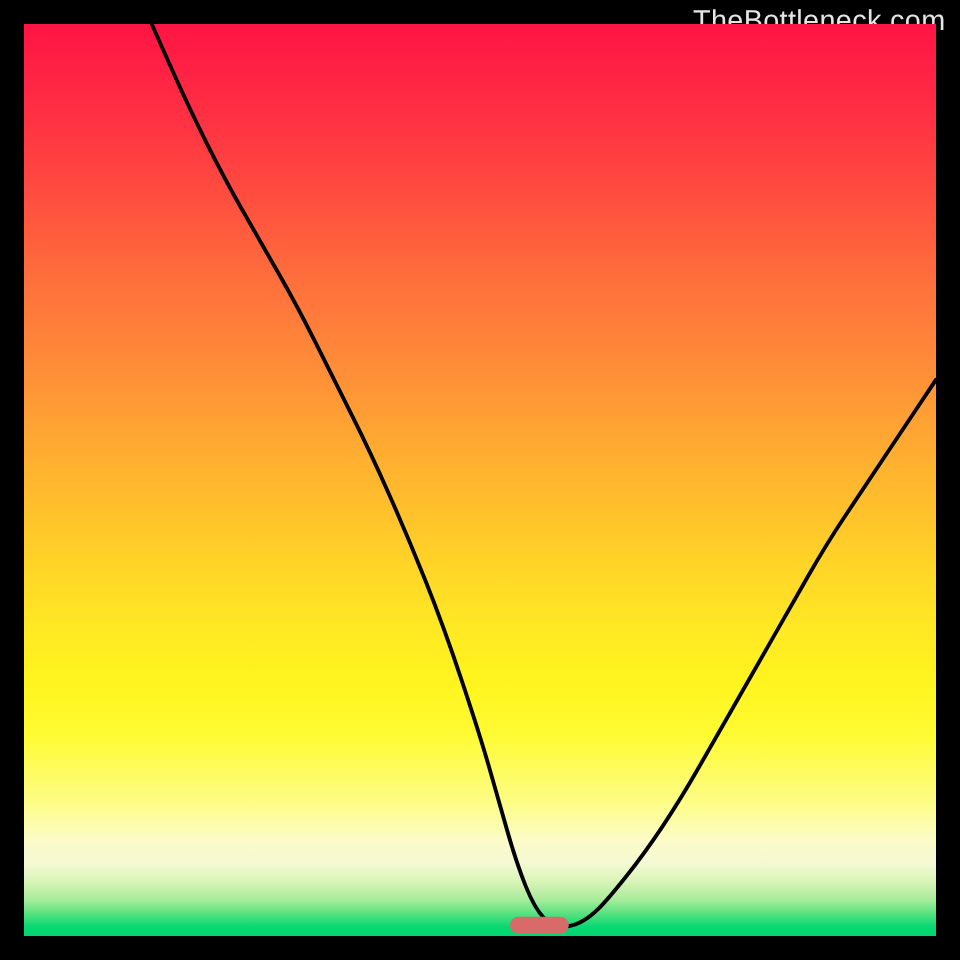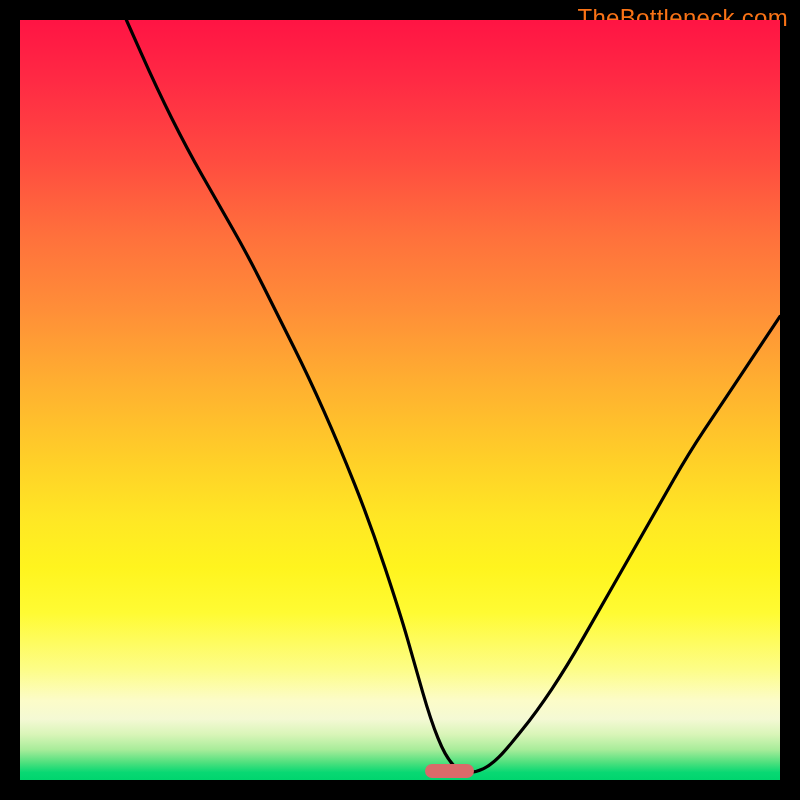--- a/index.html
+++ b/index.html
@@ -68,21 +68,21 @@
   .marker {
     position: absolute;
     height: 14px;
     border-radius: 7px;
     background: #d96a6a;
   }
   .watermark {
     position: absolute;
     top: 4px;
     right: 12px;
-    color: #f97316;
+    color: #e5e5e5;
     font-size: 24px;
     font-weight: 500;
     letter-spacing: 0.3px;
     user-select: none;
   }
 </style>
 </head>
 <body>
 
 <div class="stage">

